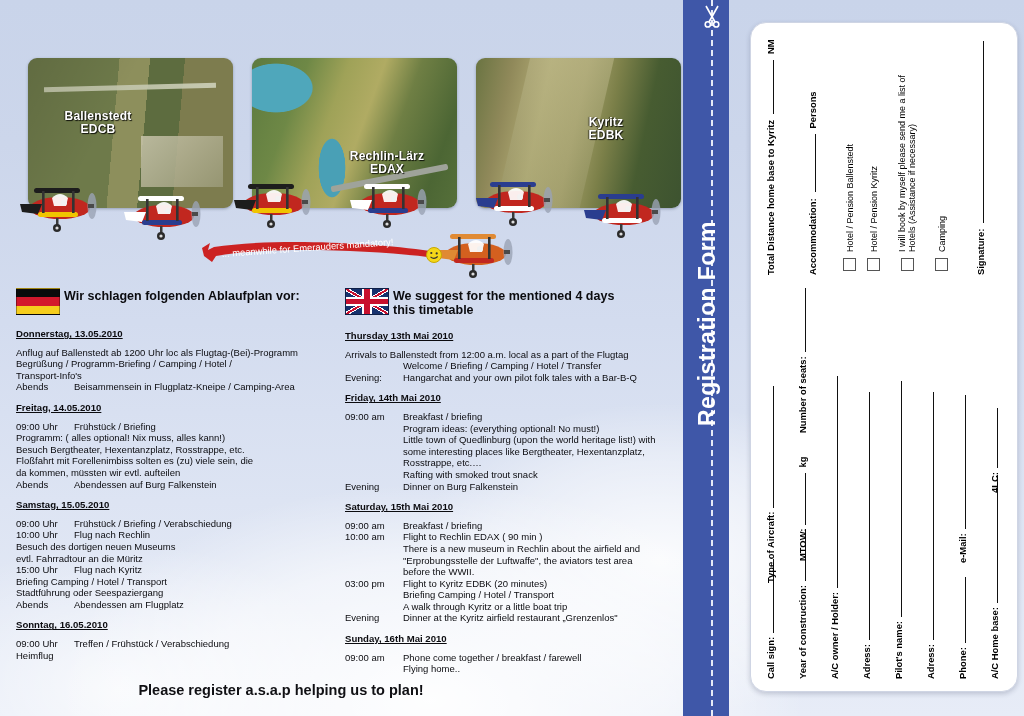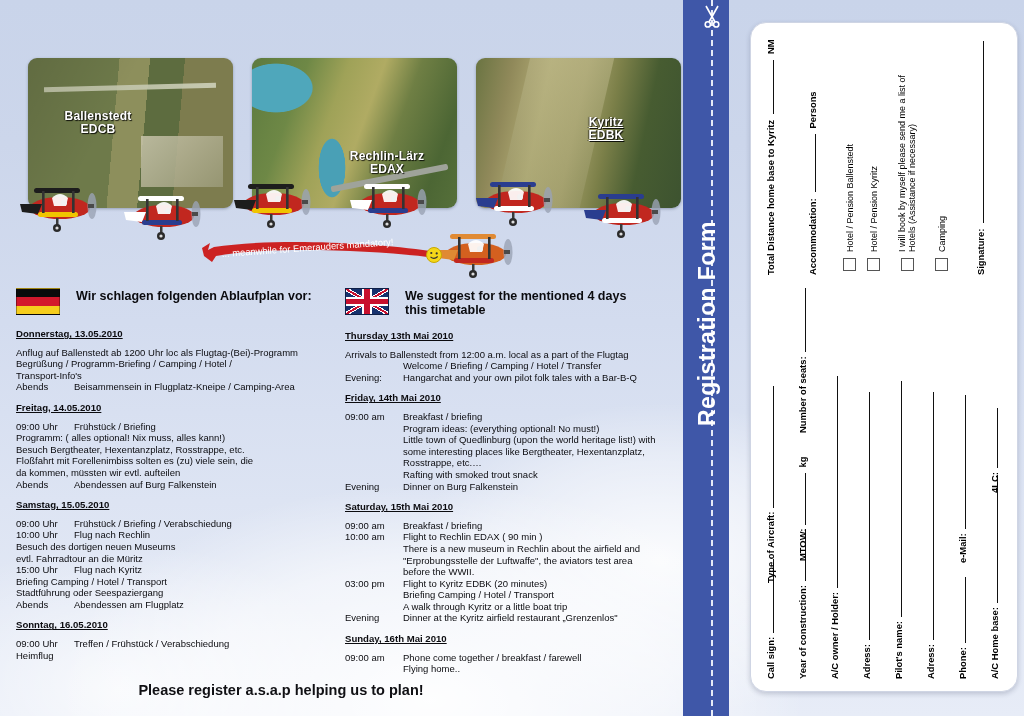--- a/index.html
+++ b/index.html
@@ -50,33 +50,33 @@
   #photo2:before{content:"";position:absolute;left:38%;top:78%;width:58%;height:6px;
     background:#9fa39a;transform:rotate(-11deg);border-radius:2px;}
   #photo3{left:464px;top:14px;width:205px;height:150px;
     background:
       linear-gradient(102deg,#6a7442 0%,#90895a 16%,#b3ad76 32%,#a5a06a 48%,#7c8049 62%,#475c31 78%,#3d5330 100%);
   }
   #photo3:before{content:"";position:absolute;left:18%;top:-10%;width:40%;height:125%;
     background:linear-gradient(180deg,rgba(190,185,140,.55),rgba(150,150,105,.35));transform:rotate(13deg);}
   #cap1{left:0;top:52px;width:140px;}
   #cap2{left:60px;top:92px;width:150px;}
-  #cap3{left:60px;top:58px;width:140px;text-decoration:underline;}
+  #cap3{left:60px;top:58px;width:140px;}
 
   
   .planes{position:absolute;left:0;top:168px;width:683px;height:112px;}
   .plane{position:absolute;width:108px;height:62px;}
   .plane svg{width:100%;height:100%;overflow:visible;}
   .banner{position:absolute;left:200px;top:234px;width:250px;height:34px;}
 
   
   .col{position:absolute;top:288px;font-size:9.5px;color:#0b0b0f;line-height:11.6px;}
   #colDE{left:16px;width:320px;}
   #colEN{left:345px;width:330px;}
-  .colhead{display:flex;align-items:flex-start;gap:16px;margin-bottom:13px;}
+  .colhead{display:flex;align-items:flex-start;gap:4px;margin-bottom:13px;}
   .flag{width:44px;height:27px;flex:0 0 44px;border:1px solid rgba(0,0,0,.35);box-sizing:border-box;}
   .flag.de{background:linear-gradient(180deg,#0b0b0b 0 33.3%,#d3182c 33.3% 66.6%,#f5cd1d 66.6% 100%);}
   .flag.uk{position:relative;background:#17326e;overflow:hidden;}
   .flag.uk i{position:absolute;display:block;}
   .headtxt{font-size:12.5px;font-weight:bold;line-height:14px;padding-top:1px;}
   .daytitle{font-weight:bold;font-size:9.6px;text-decoration:underline;margin:9px 0 7px;}
   .row{display:flex;}
   .row .t{flex:0 0 58px;}
   .row .d{flex:1;}
   .sub{}

